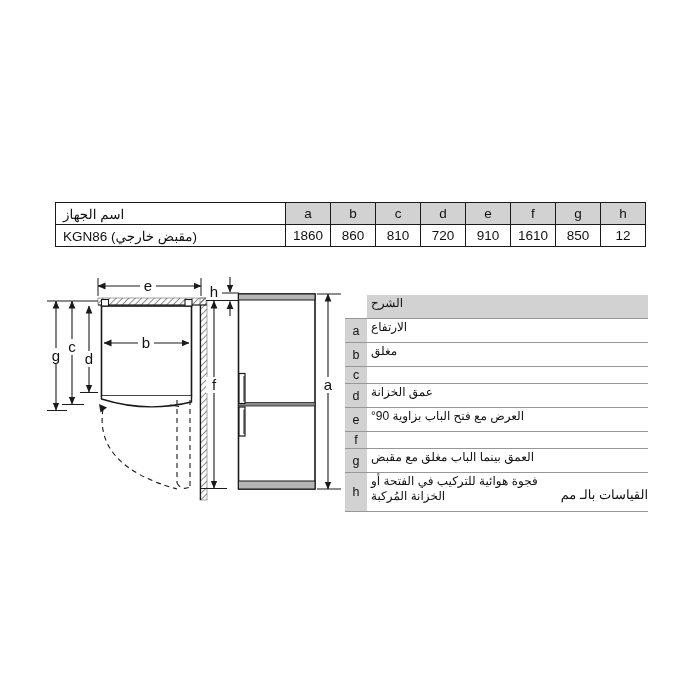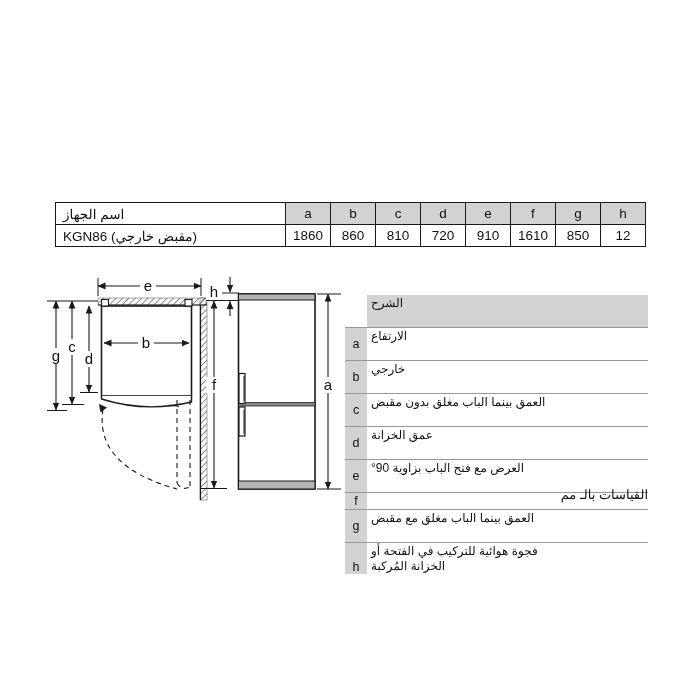--- a/index.html
+++ b/index.html
@@ -21,21 +21,21 @@
   table.spec thead .dimhead{background:#d2d2d2;}
   
   .legend{position:absolute;left:345px;top:295px;width:303px;font-size:12px;}
   .legend-row{display:flex;align-items:stretch;border-bottom:1px solid #979797;min-height:16px;}
   .legend-key{
     flex:0 0 22px;background:#d2d2d2;text-align:center;font-size:12.5px;
     display:flex;align-items:center;justify-content:center;
   }
   .legend-key.empty{background:transparent;}
   .legend-text{
-    flex:1;direction:rtl;text-align:left;padding:1px 4px 16px 4px;line-height:15px;
+    flex:1;direction:rtl;text-align:left;padding:1px 4px 7px 4px;line-height:15px;
     white-space:pre-line;
   }
   .legend-header .legend-text{background:#d2d2d2;}
   
   .footnote{position:absolute;right:52px;top:487px;direction:rtl;font-size:13px;}
   
   svg{position:absolute;left:40px;top:268px;}
   svg text{font-family:"Liberation Sans",sans-serif;font-size:15px;fill:#111;text-anchor:middle;}
   .ln{stroke:#1a1a1a;stroke-width:1.2;fill:none;}
   .thin{stroke:#1a1a1a;stroke-width:1;fill:none;}
@@ -182,25 +182,24 @@
     <div class="legend-row legend-header">
       <div class="legend-key empty"></div>
       <div class="legend-text">الشرح</div>
     </div>
     <div class="legend-row">
       <div class="legend-key">a</div>
       <div class="legend-text">الارتفاع</div>
     </div>
     <div class="legend-row">
       <div class="legend-key">b</div>
-      <div class="legend-text">خارجي</div>
+      <div class="legend-text">مغلق</div>
     </div>
     <div class="legend-row">
       <div class="legend-key">c</div>
-      <div class="legend-text">العمق بينما الباب مغلق بدون مقبض</div>
     </div>
     <div class="legend-row">
       <div class="legend-key">d</div>
       <div class="legend-text">عمق الخزانة</div>
     </div>
     <div class="legend-row">
       <div class="legend-key">e</div>
       <div class="legend-text">العرض مع فتح الباب بزاوية 90°</div>
     </div>
     <div class="legend-row">

